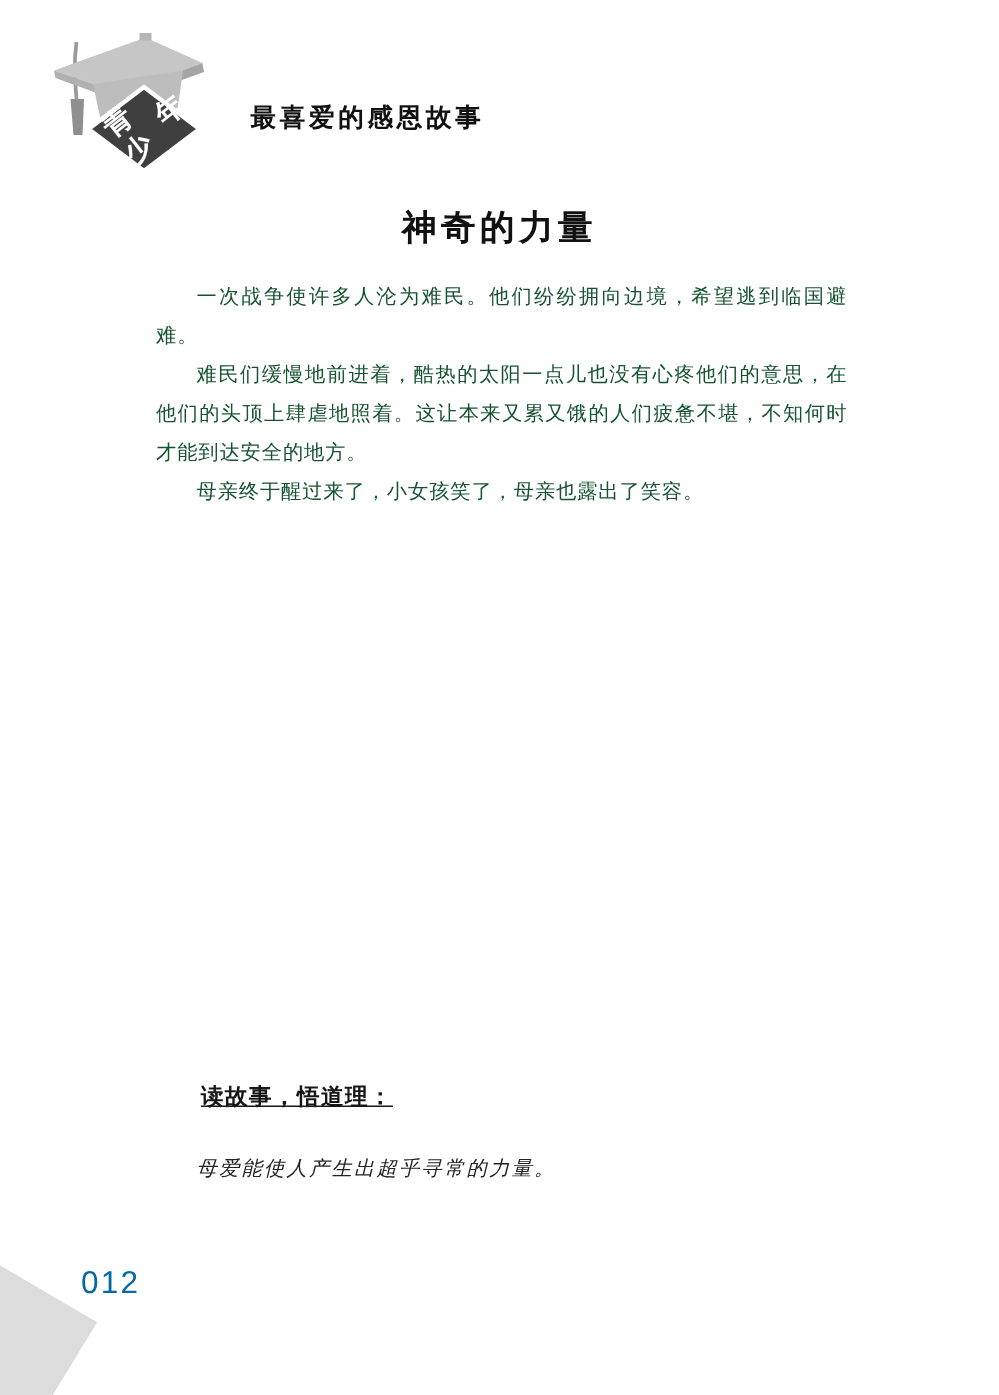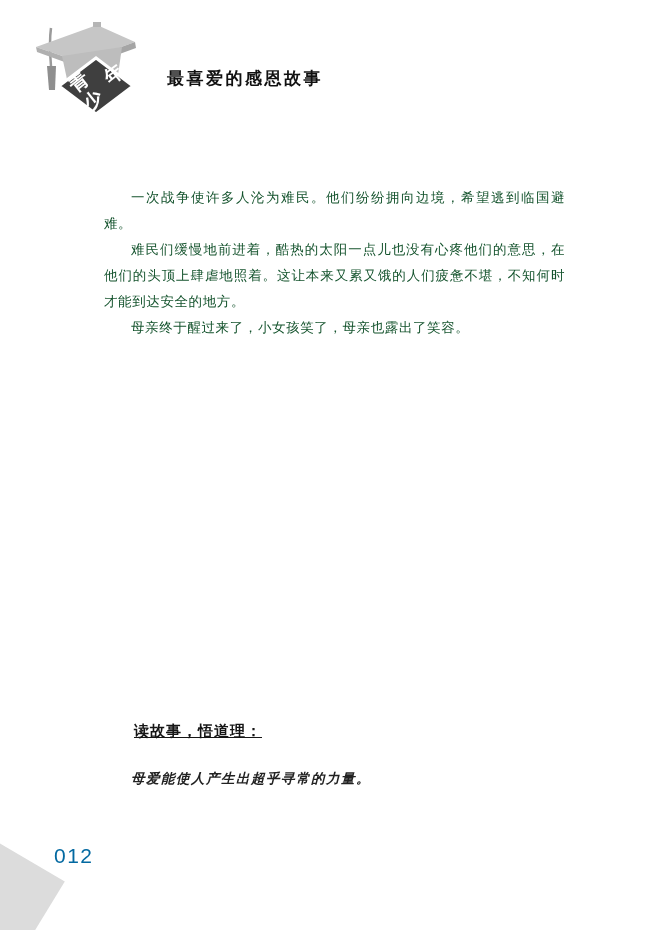--- a/index.html
+++ b/index.html
@@ -82,21 +82,20 @@
   .moral-text {
     position: absolute;
     left: 104px;
     top: 770px;
     width: 461px;
     font-style: italic;
     font-size: 13.5px;
     letter-spacing: 1.5px;
     text-indent: 2em;
     color: #222222;
-    font-weight: bold;
   }
 
   
   .corner-decoration {
     position: absolute;
     left: 0;
     top: 835px;
     width: 80px;
     height: 95px;
     background: #dcdcdc;
@@ -134,20 +133,21 @@
     <path d="M34,40 L94,31 L89,66 Q64,78 40,68 Z" fill="#bdbdbd"></path>
 
     <polygon points="31,70 68,42 105,70 68,98" fill="#3f3f3f" stroke="#ffffff" stroke-width="3"></polygon>
     <text class="badge-char" x="51" y="66" font-size="19" text-anchor="middle" dominant-baseline="central" transform="rotate(-38 51 66)">青</text>
     <text class="badge-char" x="65" y="84" font-size="19" text-anchor="middle" dominant-baseline="central" transform="rotate(-38 65 84)">少</text>
     <text class="badge-char" x="86" y="58" font-size="19" text-anchor="middle" dominant-baseline="central" transform="rotate(-38 86 58)">年</text>
   </svg>
 
   <div class="book-title">最喜爱的感恩故事</div>
 
+  <h1 class="article-title">神奇的力量</h1>
 
   <div class="body-text">
     <p>一次战争使许多人沦为难民。他们纷纷拥向边境，希望逃到临国避难。</p>
     <p>难民们缓慢地前进着，酷热的太阳一点儿也没有心疼他们的意思，在他们的头顶上肆虐地照着。这让本来又累又饿的人们疲惫不堪，不知何时才能到达安全的地方。</p>
     <p>母亲终于醒过来了，小女孩笑了，母亲也露出了笑容。</p>
   </div>
 
   <div class="moral-heading">读故事，悟道理：</div>
 
   <div class="moral-text">母爱能使人产生出超乎寻常的力量。</div>

